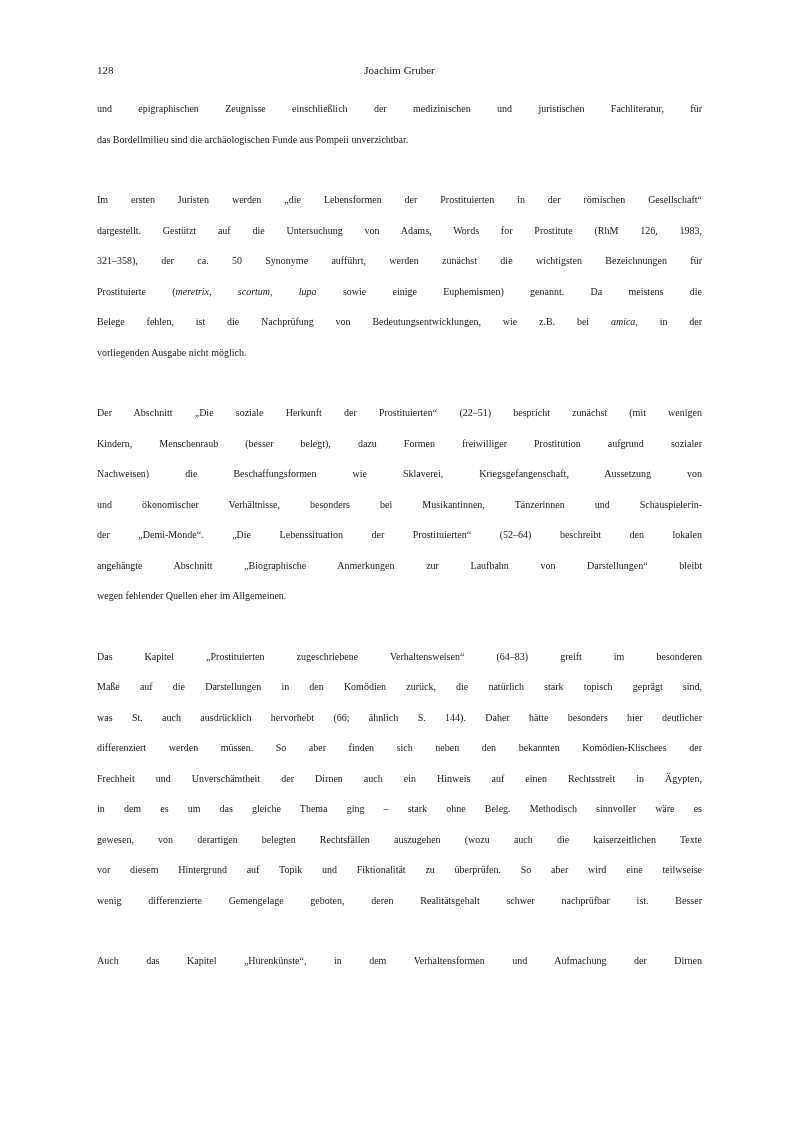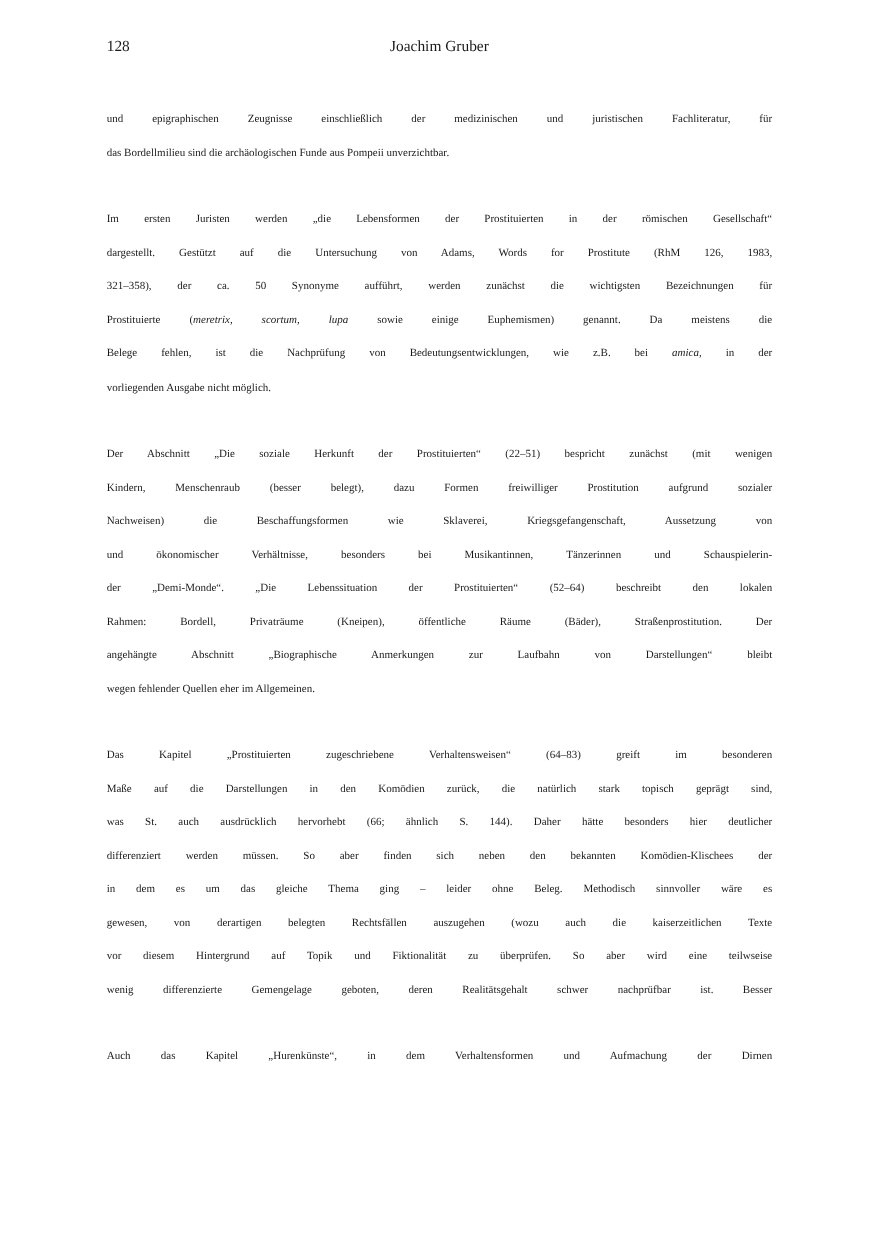--- a/index.html
+++ b/index.html
@@ -16,25 +16,25 @@
       color: #1a1a1a;
     }
     .page {
       position: absolute;
       left: 97px;
       top: 0;
       width: 605px;
     }
     .running-head {
       position: absolute;
-      top: 33px;
+      top: 60px;
       left: 0;
       width: 605px;
       height: 20px;
-      font-size: 14px;
+      font-size: 11px;
       line-height: 20px;
     }
     .page-number {
       position: absolute;
       left: 0;
       top: 0;
     }
     .running-title {
       position: absolute;
       left: 0;
@@ -92,31 +92,31 @@
       <span class="line"><span>Belege fehlen, ist die Nachprüfung von Bedeutungsentwicklungen, wie z.B. bei </span><i>amica</i><span>, in der</span></span>
       <span class="line last">vorliegenden Ausgabe nicht möglich.</span>
     </p>
 
     <p class="para">
       <span class="line">Der Abschnitt „Die soziale Herkunft der Prostituierten“ (22–51) bespricht zunächst (mit wenigen</span>
       <span class="line">Kindern, Menschenraub (besser belegt), dazu Formen freiwilliger Prostitution aufgrund sozialer</span>
       <span class="line">Nachweisen) die Beschaffungsformen wie Sklaverei, Kriegsgefangenschaft, Aussetzung von</span>
       <span class="line">und ökonomischer Verhältnisse, besonders bei Musikantinnen, Tänzerinnen und Schauspielerin-</span>
       <span class="line">der „Demi-Monde“. „Die Lebenssituation der Prostituierten“ (52–64) beschreibt den lokalen</span>
-      <span class="line">Rahmen: Bordell, Privaträume (Kneipen), öffentliche Räume (Bäder), Straßenprostitution. Der</span>
       <span class="line">angehängte Abschnitt „Biographische Anmerkungen zur Laufbahn von Darstellungen“ bleibt</span>
       <span class="line last">wegen fehlender Quellen eher im Allgemeinen.</span>
     </p>
 
     <p class="para">
       <span class="line">Das Kapitel „Prostituierten zugeschriebene Verhaltensweisen“ (64–83) greift im besonderen</span>
       <span class="line">Maße auf die Darstellungen in den Komödien zurück, die natürlich stark topisch geprägt sind,</span>
       <span class="line">was St. auch ausdrücklich hervorhebt (66; ähnlich S. 144). Daher hätte besonders hier deutlicher</span>
       <span class="line">differenziert werden müssen. So aber finden sich neben den bekannten Komödien-Klischees der</span>
-      <span class="line">in dem es um das gleiche Thema ging – leider ohne Beleg. Methodisch sinnvoller wäre es</span>
+      <span class="line">Frechheit und Unverschämtheit der Dirnen auch ein Hinweis auf einen Rechtsstreit in Ägypten,</span>
+      <span class="line">in dem es um das gleiche Thema ging – stark ohne Beleg. Methodisch sinnvoller wäre es</span>
       <span class="line">gewesen, von derartigen belegten Rechtsfällen auszugehen (wozu auch die kaiserzeitlichen Texte</span>
       <span class="line">vor diesem Hintergrund auf Topik und Fiktionalität zu überprüfen. So aber wird eine teilwseise</span>
       <span class="line">wenig differenzierte Gemengelage geboten, deren Realitätsgehalt schwer nachprüfbar ist. Besser</span>
     </p>
 
     <p class="para">
       <span class="line">Auch das Kapitel „Hurenkünste“, in dem Verhaltensformen und Aufmachung der Dirnen</span>
     </p>
 
   </div>

